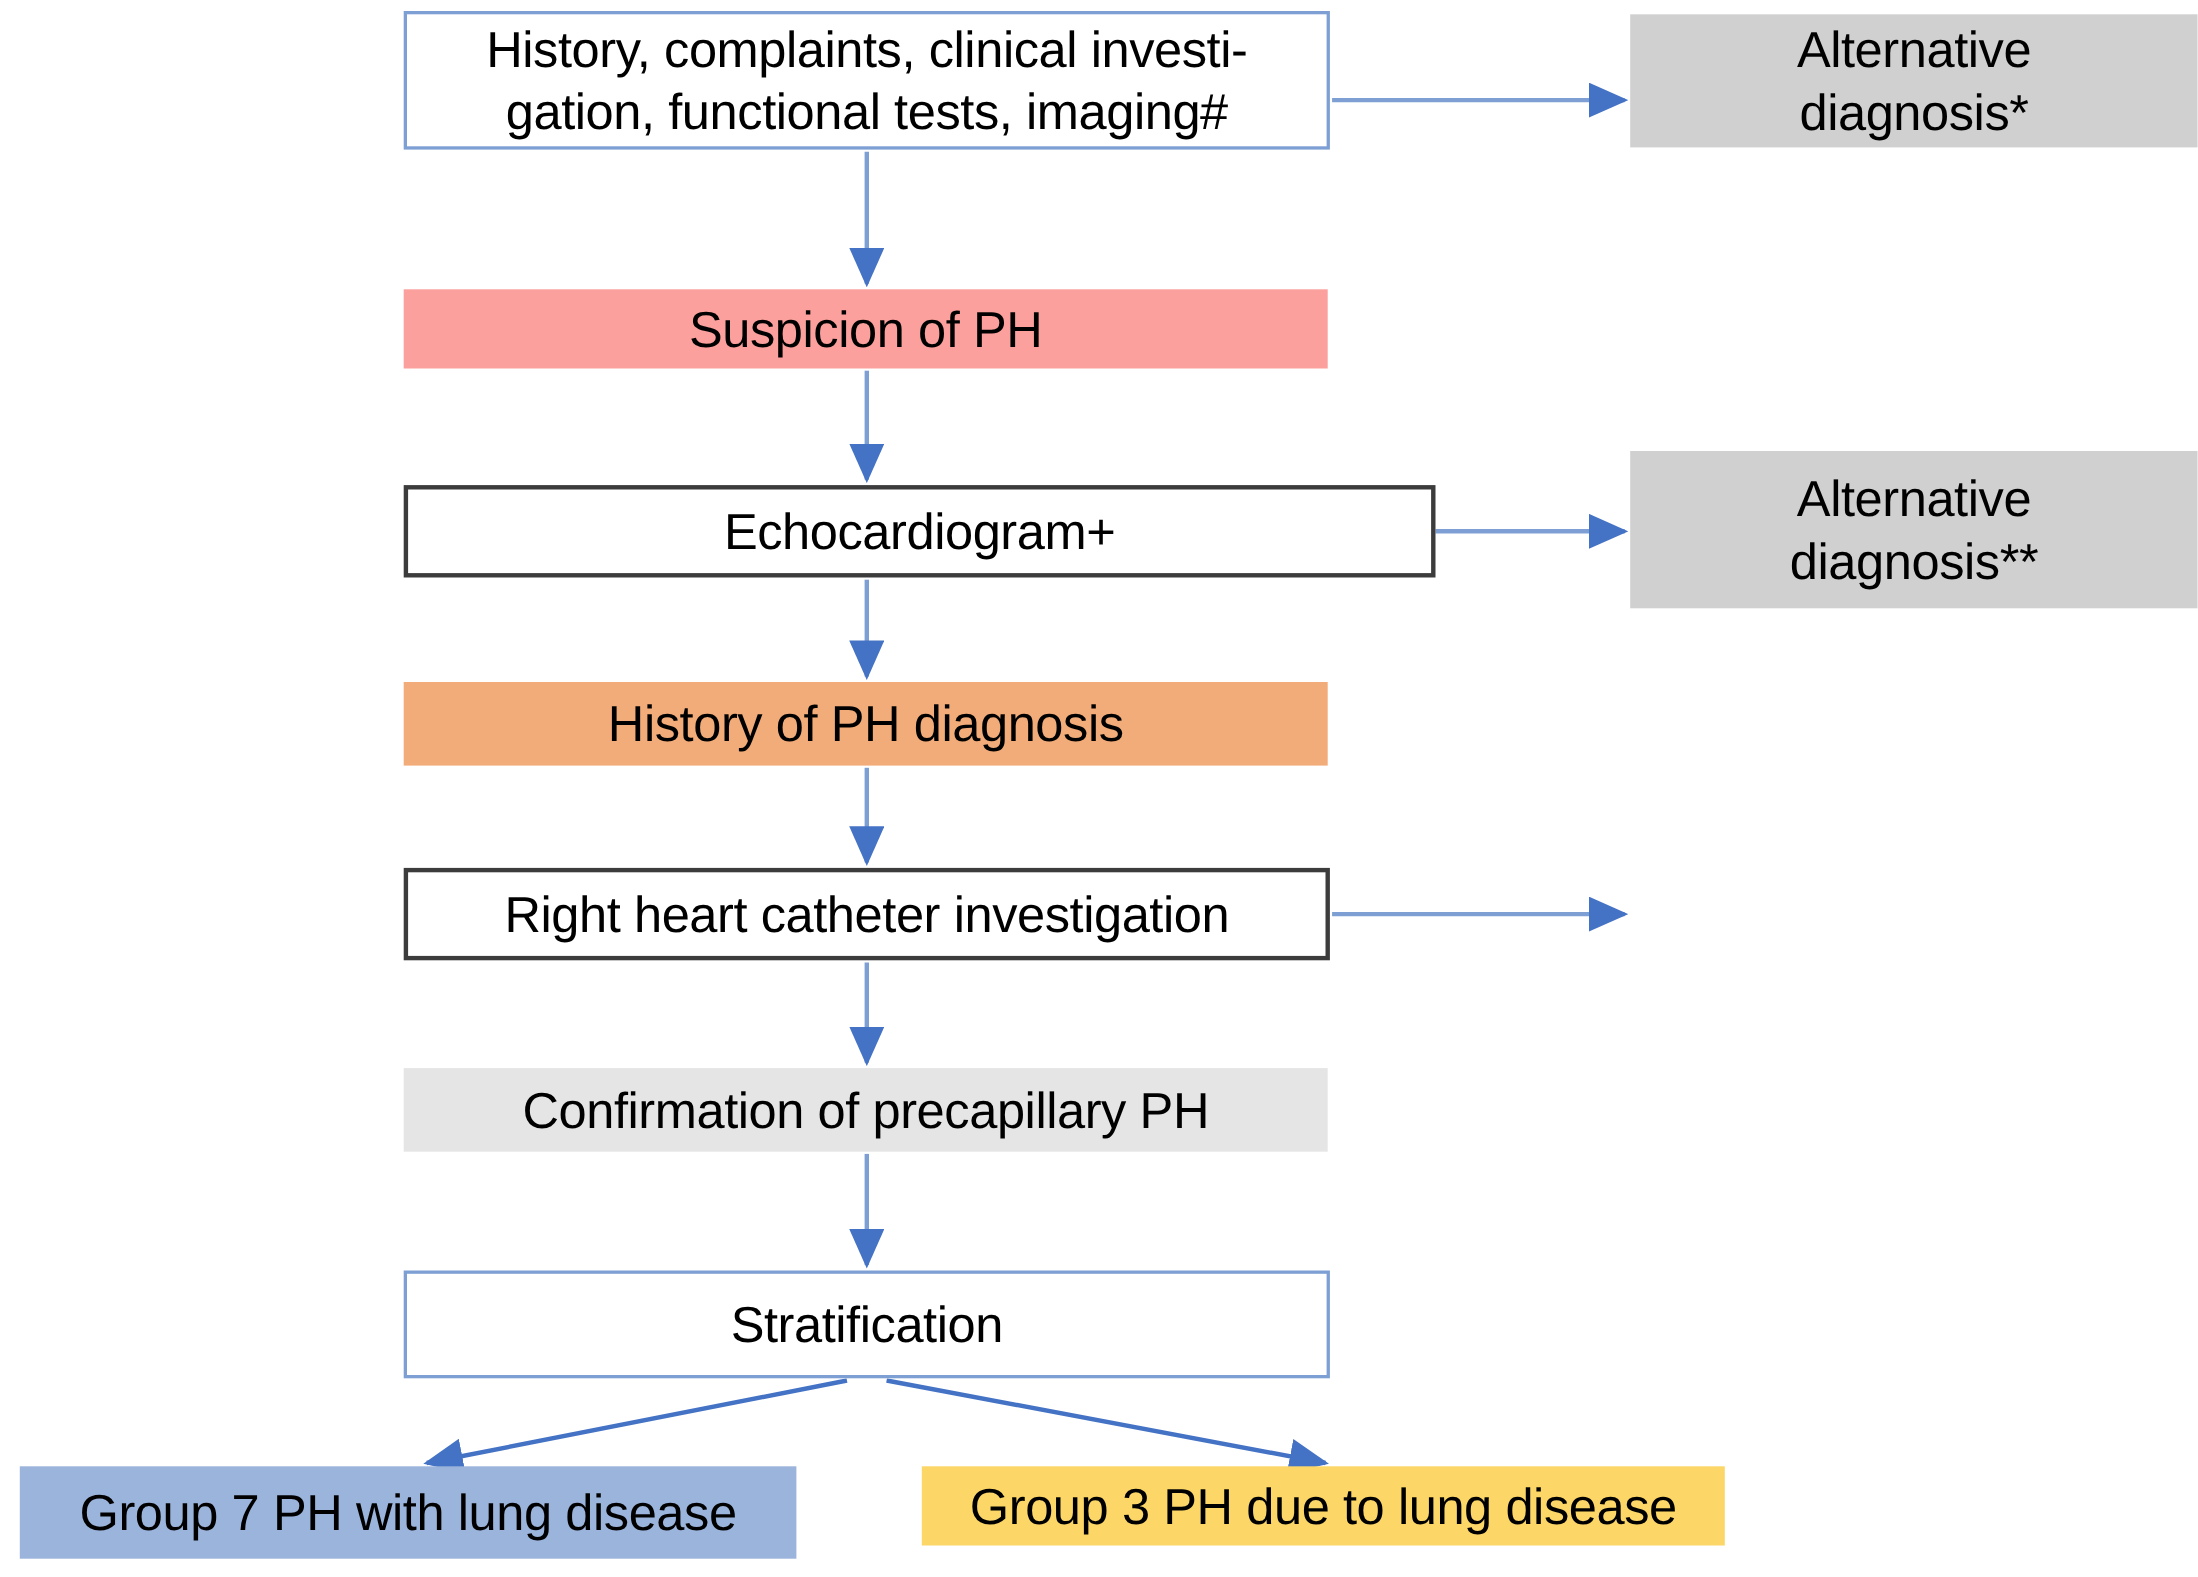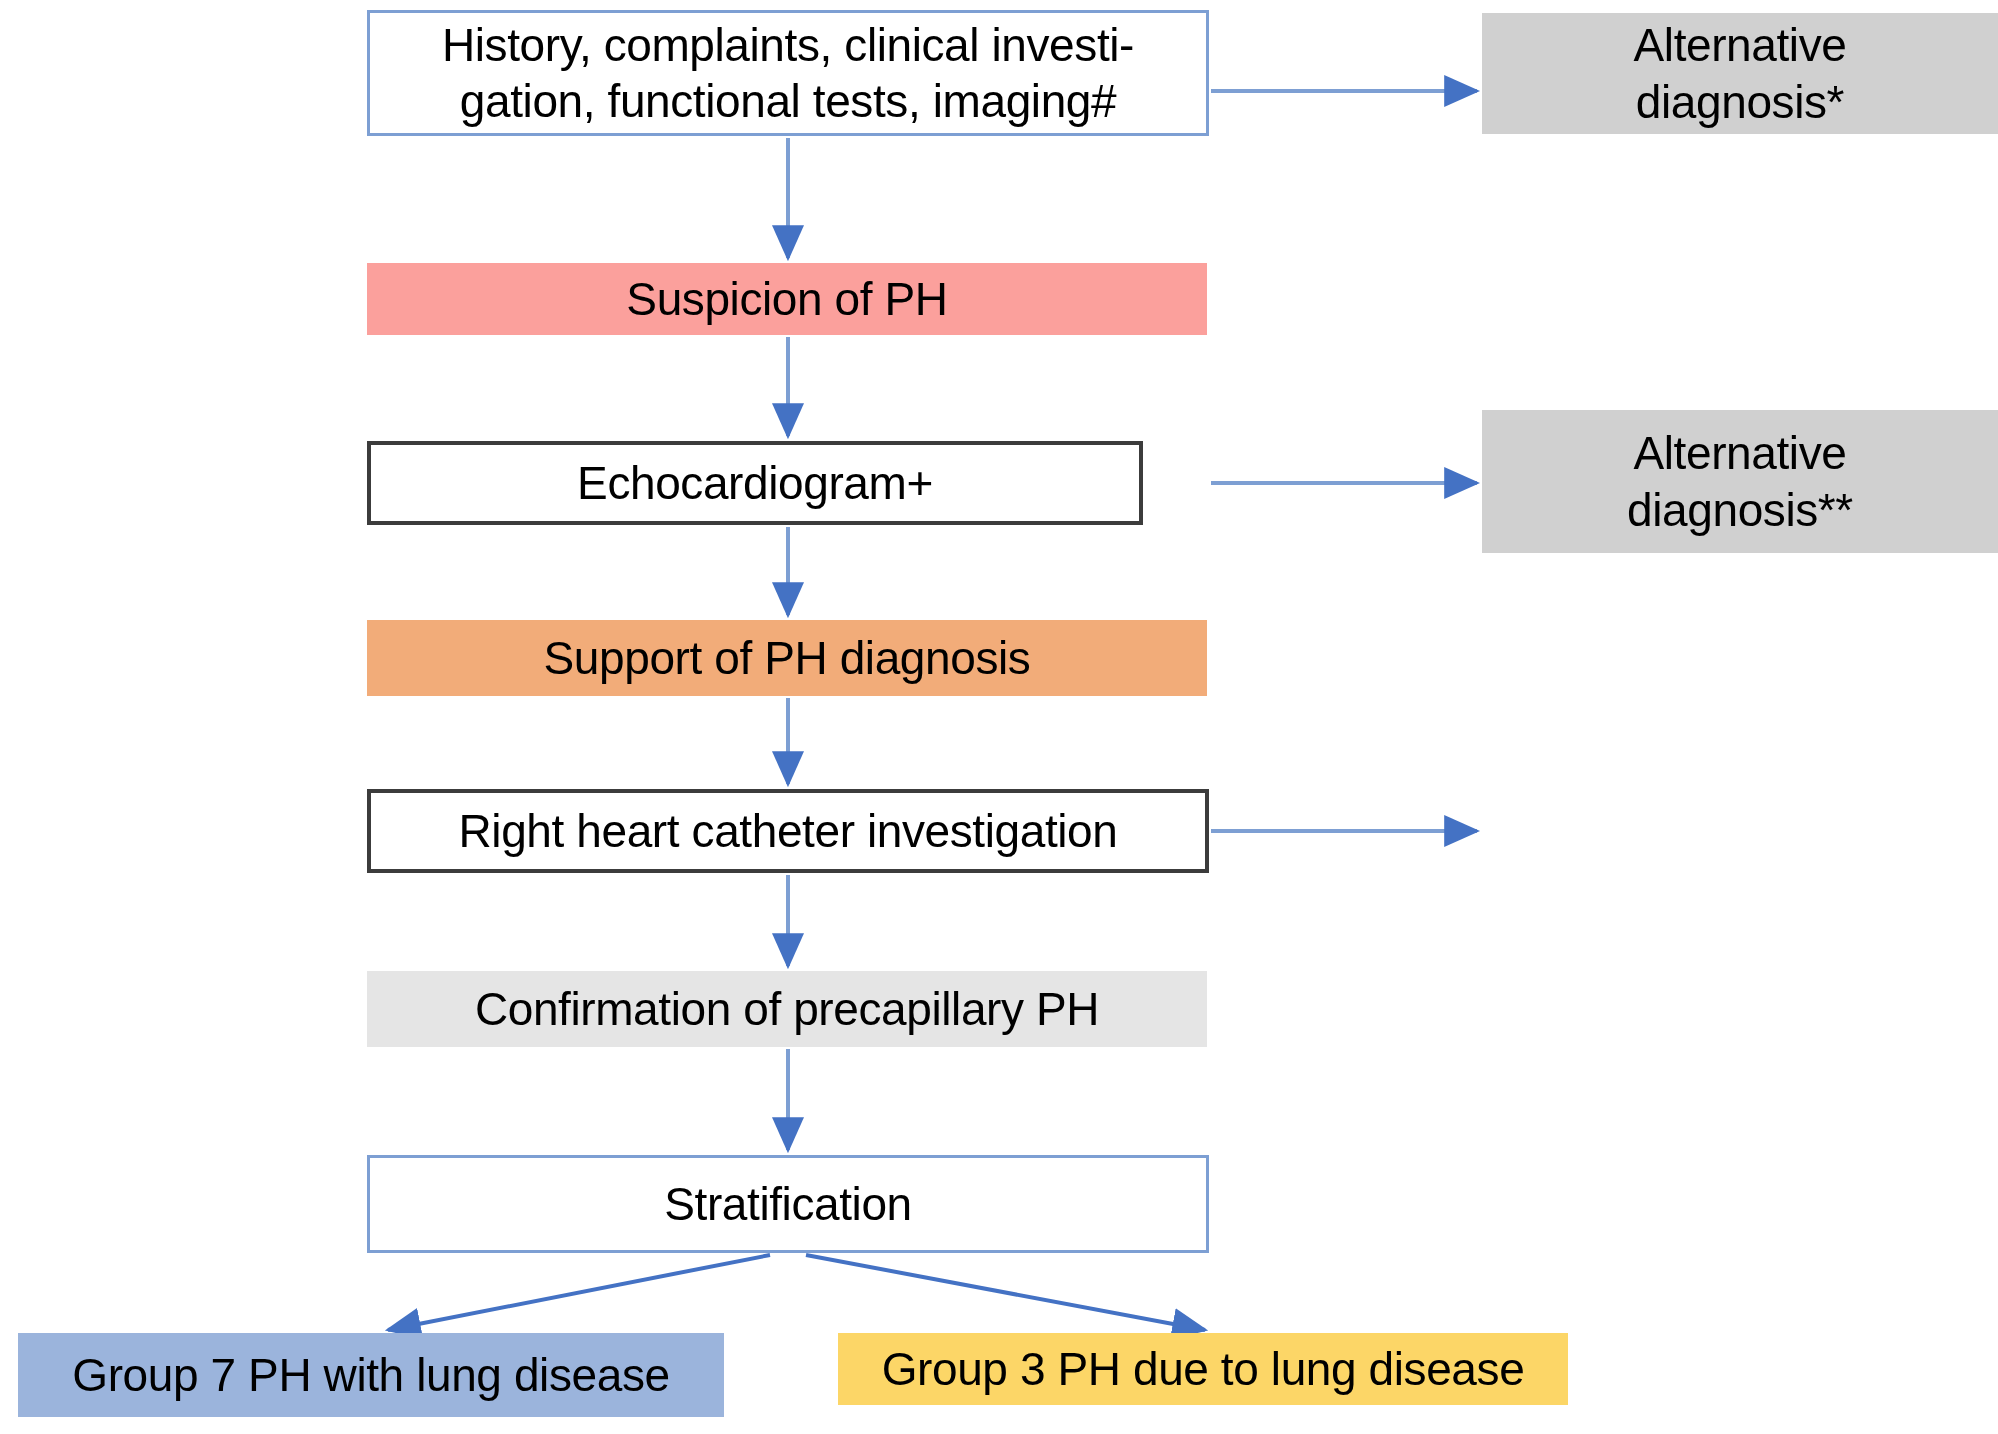--- a/index.html
+++ b/index.html
@@ -99,31 +99,31 @@
 
   <div class="node skin-grey" style="left:1482px; top:13px; width:516px; height:121px; font-size:46px;">
     <span>Alternative
 diagnosis*</span>
   </div>
 
   <div class="node skin-pink" style="left:367px; top:263px; width:840px; height:72px; font-size:46px;">
     <span>Suspicion of PH</span>
   </div>
 
-  <div class="node skin-outline-dark" style="left:367px; top:441px; width:776px; height:84px; font-size:46px;">
+  <div class="node skin-outline-dark" style="left:367px; top:441px; width:938px; height:84px; font-size:46px;">
     <span>Echocardiogram+</span>
   </div>
 
   <div class="node skin-grey" style="left:1482px; top:410px; width:516px; height:143px; font-size:46px;">
     <span>Alternative
 diagnosis**</span>
   </div>
 
   <div class="node skin-orange" style="left:367px; top:620px; width:840px; height:76px; font-size:46px;">
-    <span>Support of PH diagnosis</span>
+    <span>History of PH diagnosis</span>
   </div>
 
   <div class="node skin-outline-dark" style="left:367px; top:789px; width:842px; height:84px; font-size:46px;">
     <span>Right heart catheter investigation</span>
   </div>
 
 
   <div class="node skin-green" style="left:367px; top:971px; width:840px; height:76px; font-size:46px;">
     <span>Confirmation of precapillary PH</span>
   </div>

